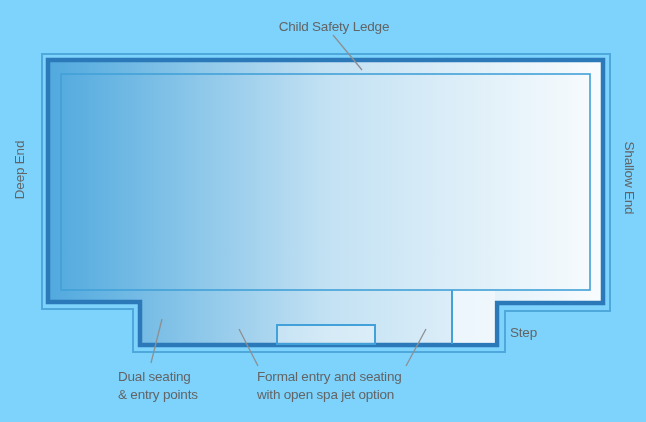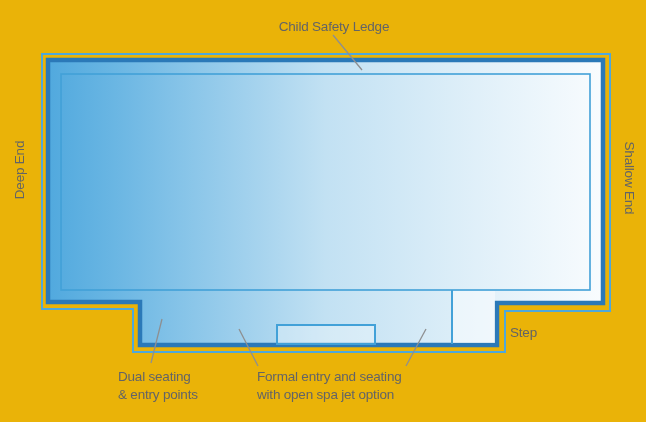--- a/index.html
+++ b/index.html
@@ -4,21 +4,21 @@
 <style>
   html, body {
     margin: 0;
     padding: 0;
     background: #ffffff;
   }
   .stage {
     position: relative;
     width: 646px;
     height: 422px;
-    background: #eab308;
+    background: #7dd3fc;
     overflow: hidden;
     font-family: "Liberation Sans", sans-serif;
   }
   svg { display: block; }
   .lbl {
     font-family: "Liberation Sans", sans-serif;
     font-size: 13.5px;
     letter-spacing: -0.2px;
     fill: #636466;
   }

